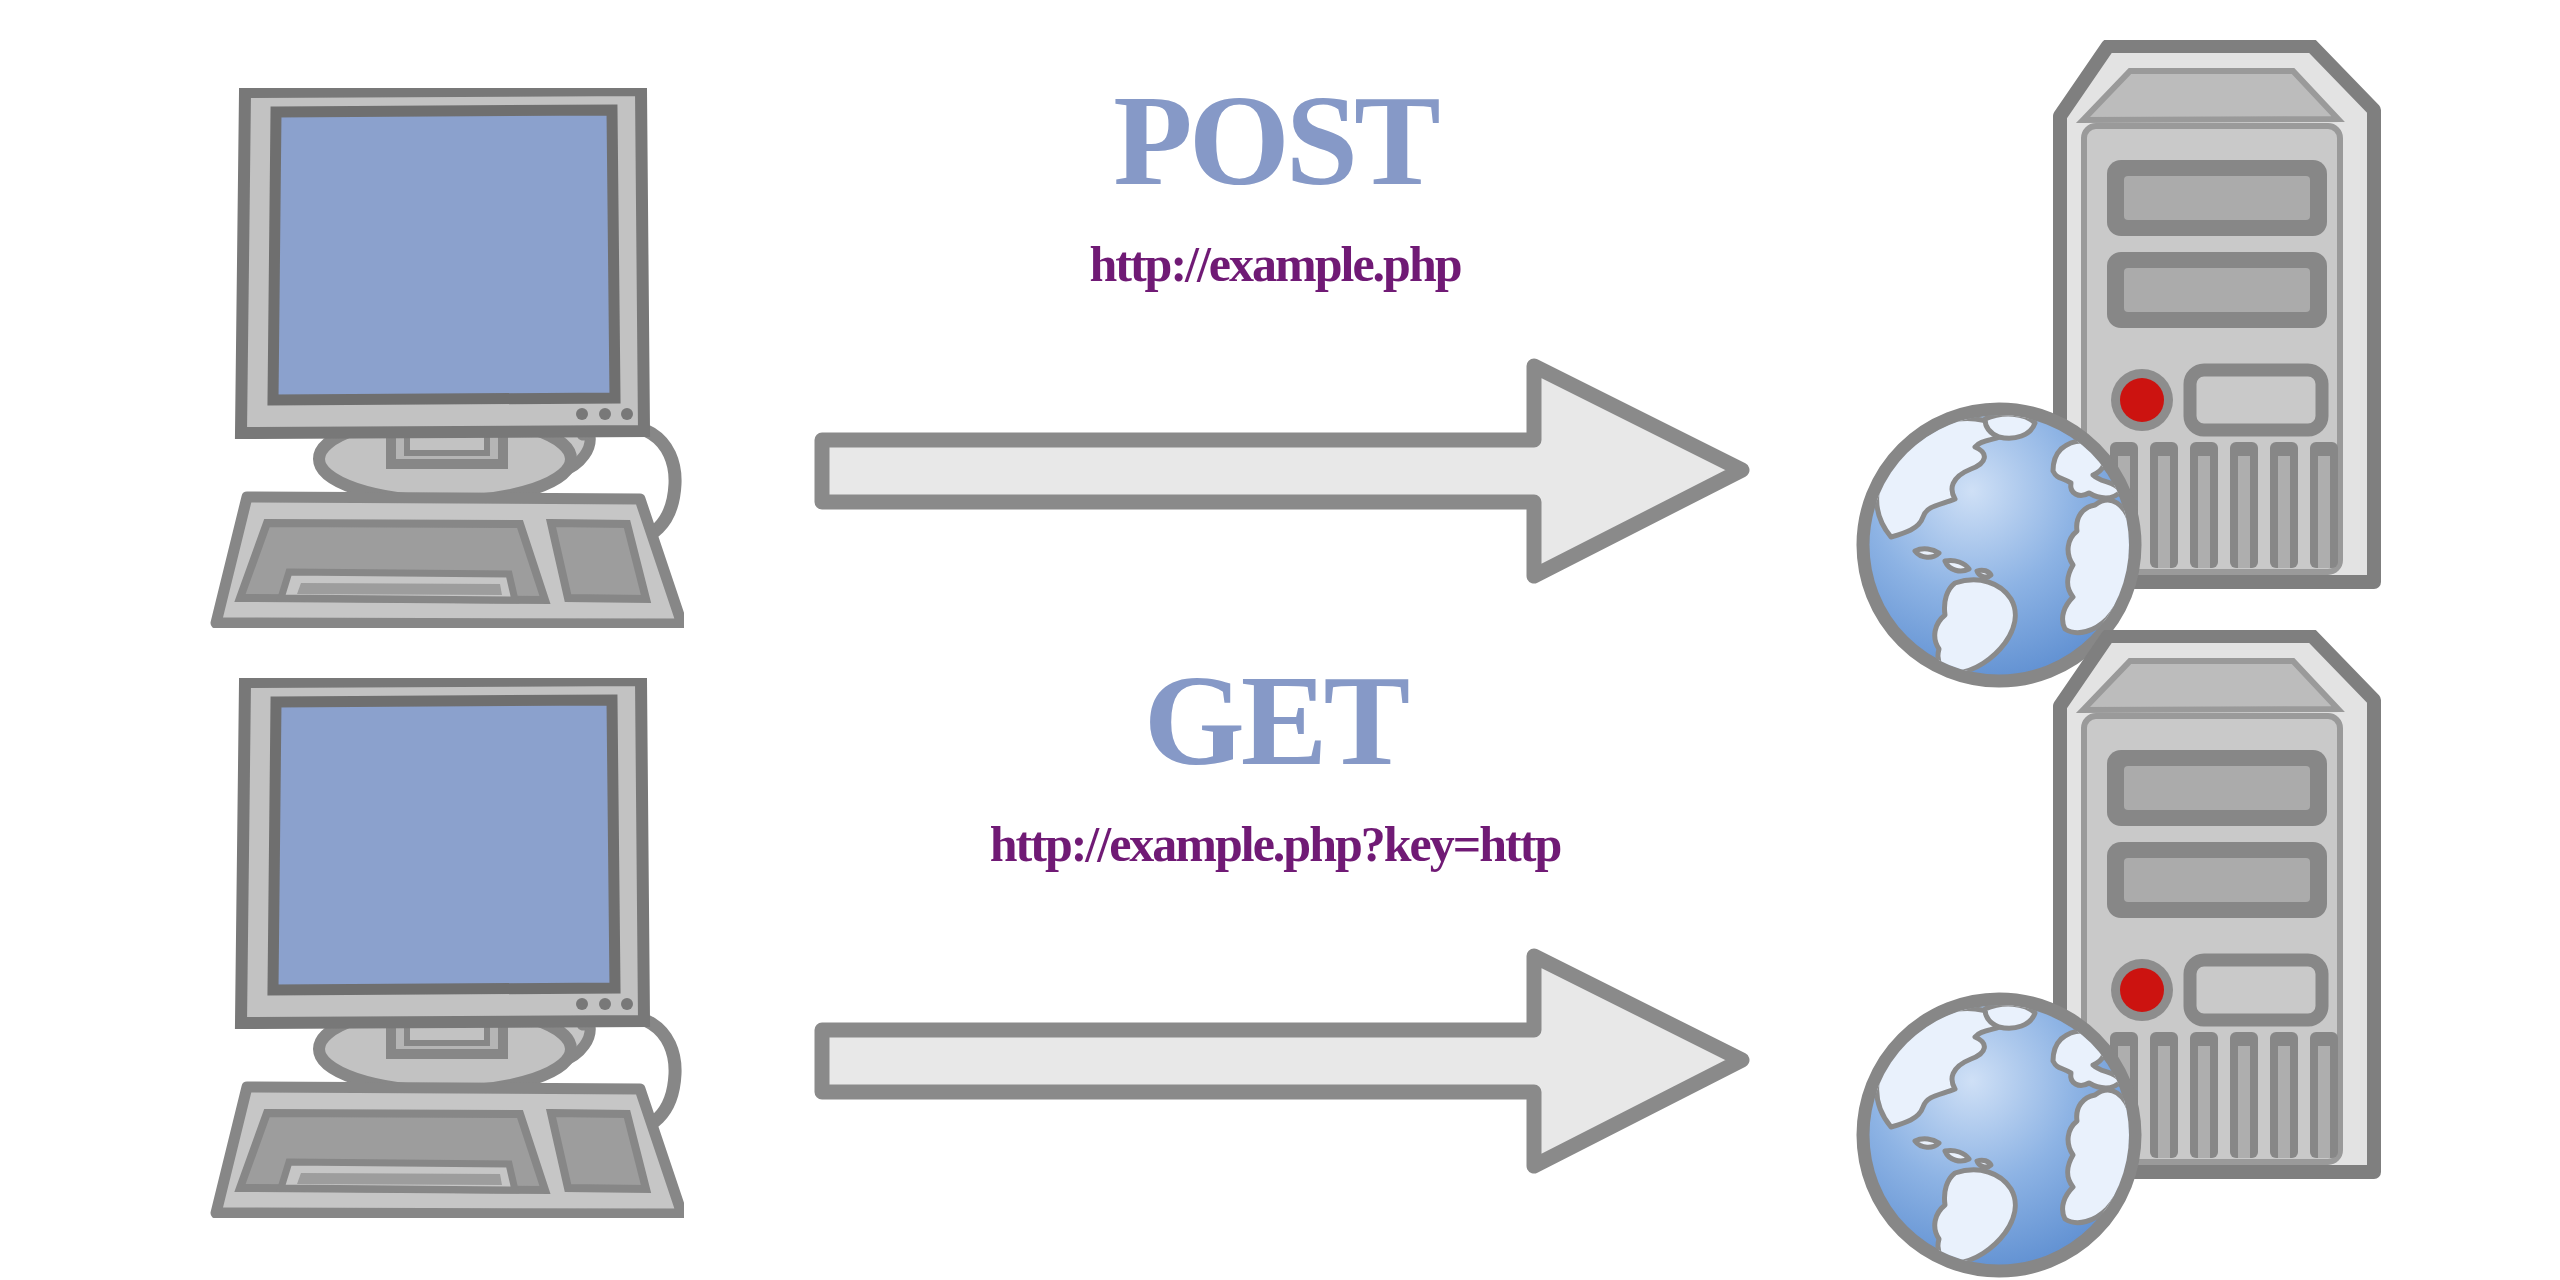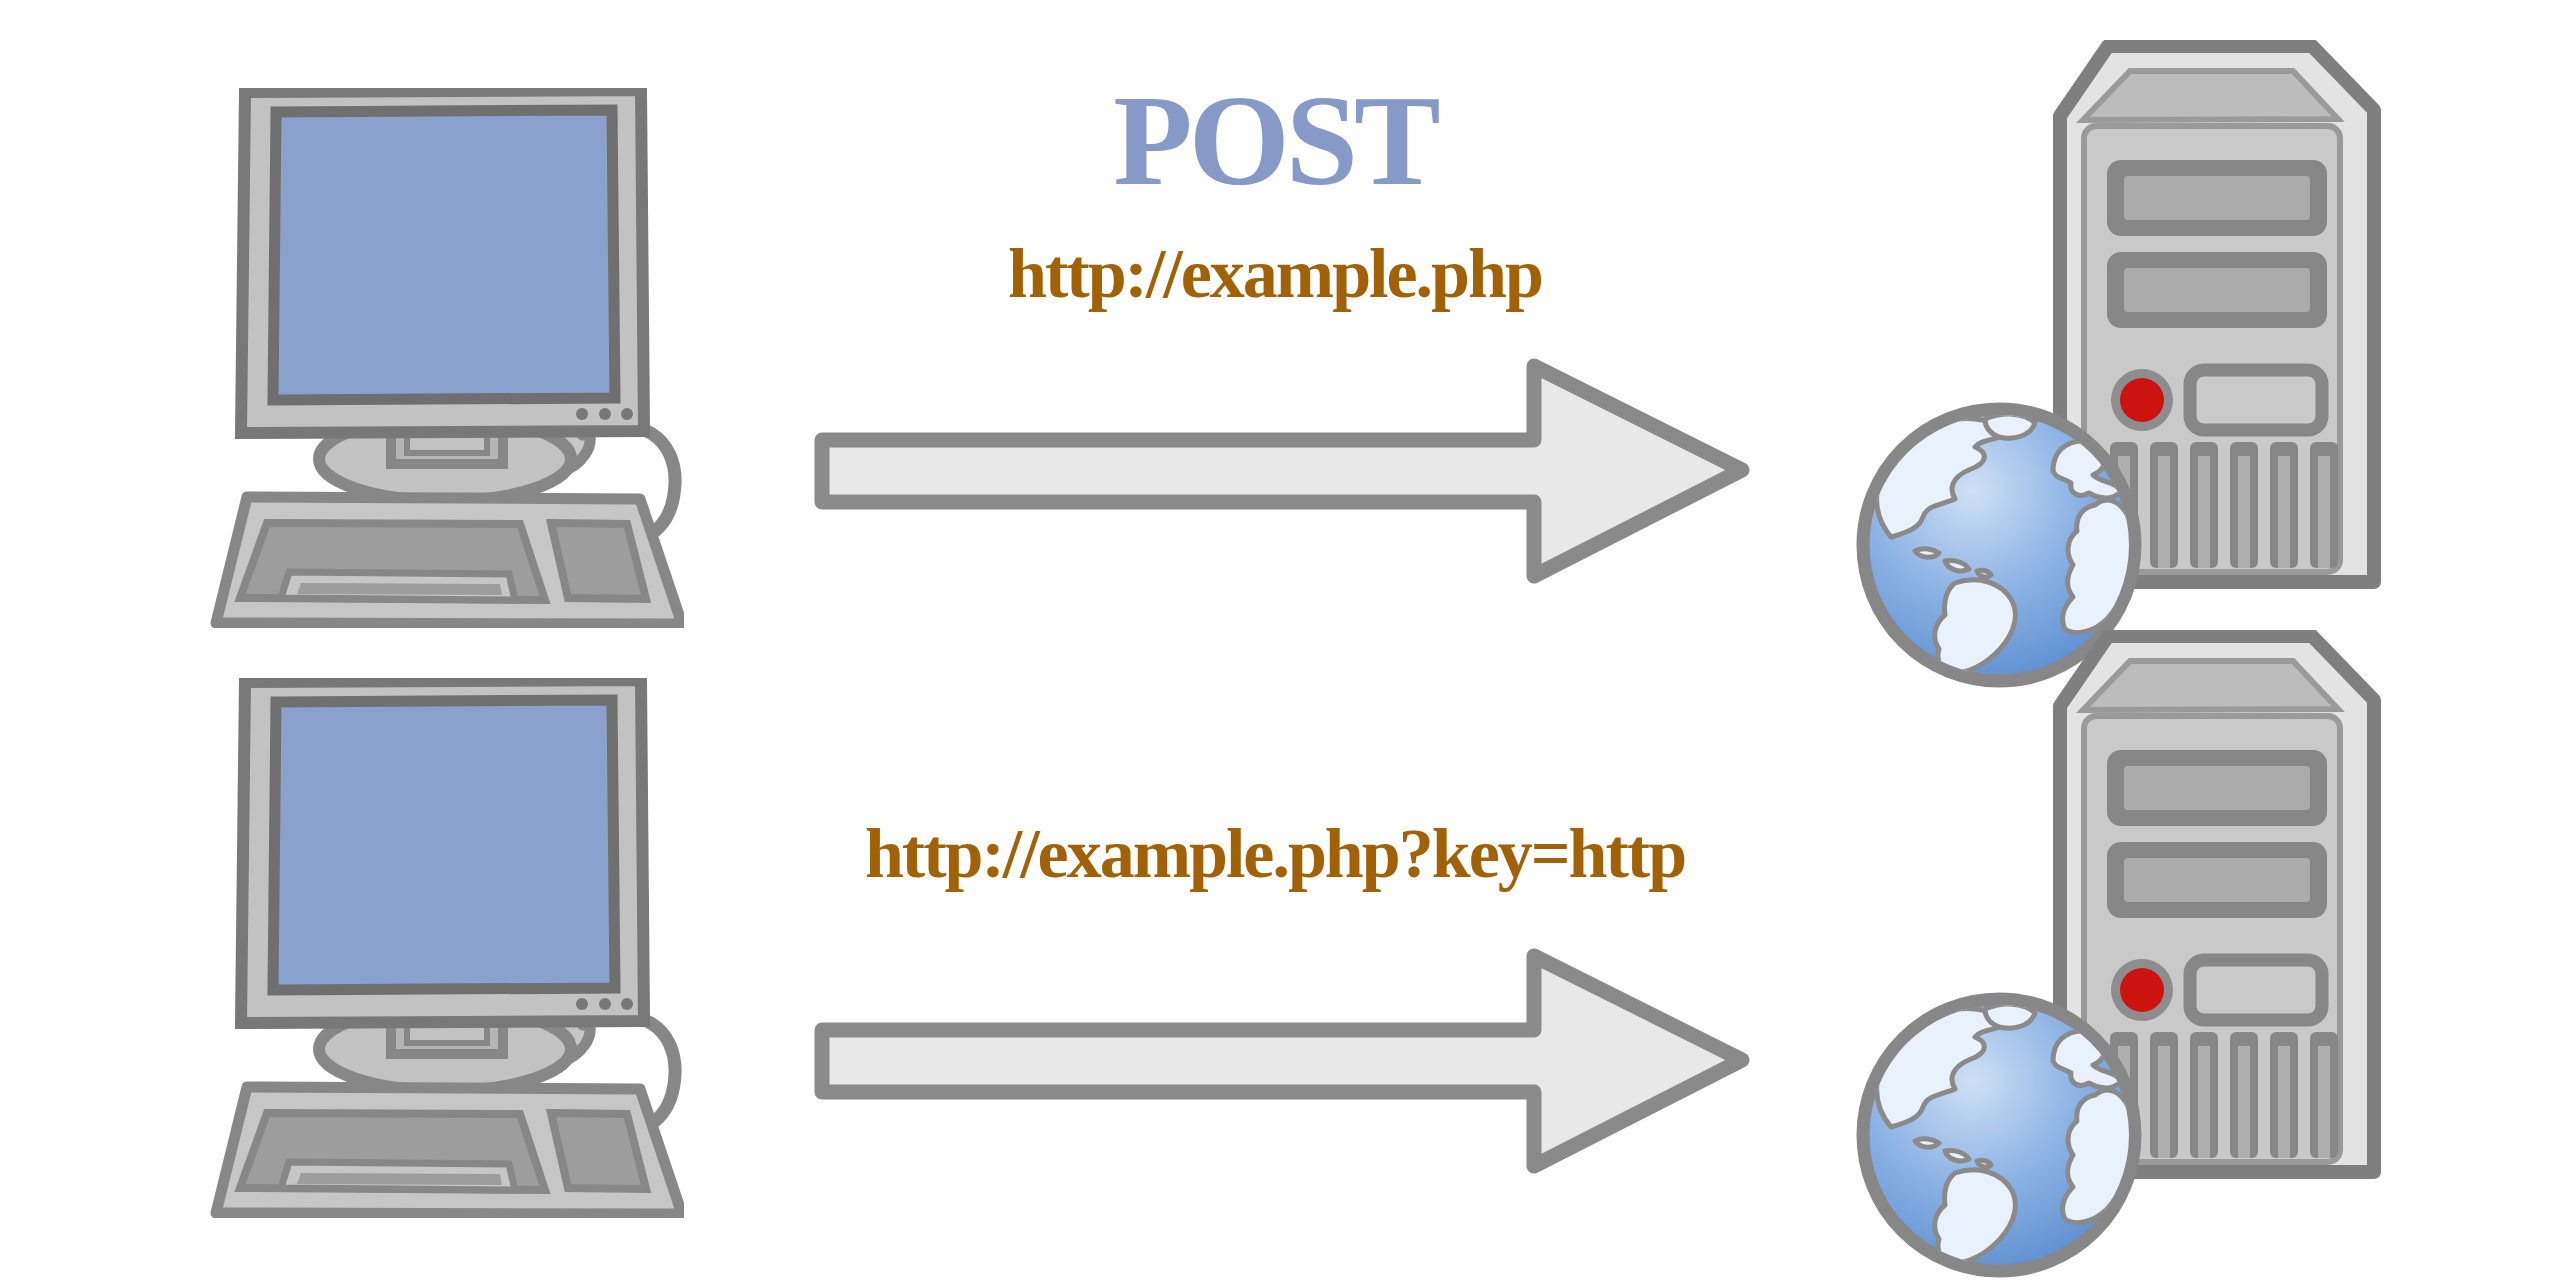--- a/index.html
+++ b/index.html
@@ -9,22 +9,22 @@
     font-family:Liberation Serif, serif;
   }
   .abs{position:absolute;}
   .method{
     left:775px; width:1000px; text-align:center;
     font-size:130px; font-weight:bold; letter-spacing:-4px;
     line-height:1; color:#8699C7; white-space:nowrap;
   }
   .url{
     left:735px; width:1080px; text-align:center;
-    font-size:70px; font-weight:bold; letter-spacing:-2px;
-    line-height:1; color:#a16207; white-space:nowrap;
+    font-size:50px; font-weight:bold; letter-spacing:-2px;
+    line-height:1; color:#701a75; white-space:nowrap;
   }
   .m1{top:75px;}  .u1{top:239px;}
   .m2{top:655px;} .u2{top:819px;}
   .pc{left:203px; width:481px; height:540px;}
   .pc1{top:88px;} .pc2{top:678px;}
   .arrow{left:812px; width:940px; height:230px;}
   .ar1{top:356px;} .ar2{top:946px;}
   .srv{left:1850px; width:570px; height:670px;}
   .sv1{top:40px;} .sv2{top:630px;}
 </style>
@@ -146,20 +146,21 @@
   <svg class="abs arrow ar1" viewBox="0 0 940 230">
     <use href="#sym-arrow"></use>
   </svg>
   <svg class="abs srv sv1" viewBox="0 0 570 670">
     <use href="#sym-server"></use>
   </svg>
 
   <svg class="abs pc pc2" viewBox="0 0 481 540">
     <use href="#sym-computer"></use>
   </svg>
+  <div class="abs method m2">GET</div>
   <div class="abs url u2">http://example.php?key=http</div>
   <svg class="abs arrow ar2" viewBox="0 0 940 230">
     <use href="#sym-arrow"></use>
   </svg>
   <svg class="abs srv sv2" viewBox="0 0 570 670">
     <use href="#sym-server"></use>
   </svg>
 
 </div>
 

